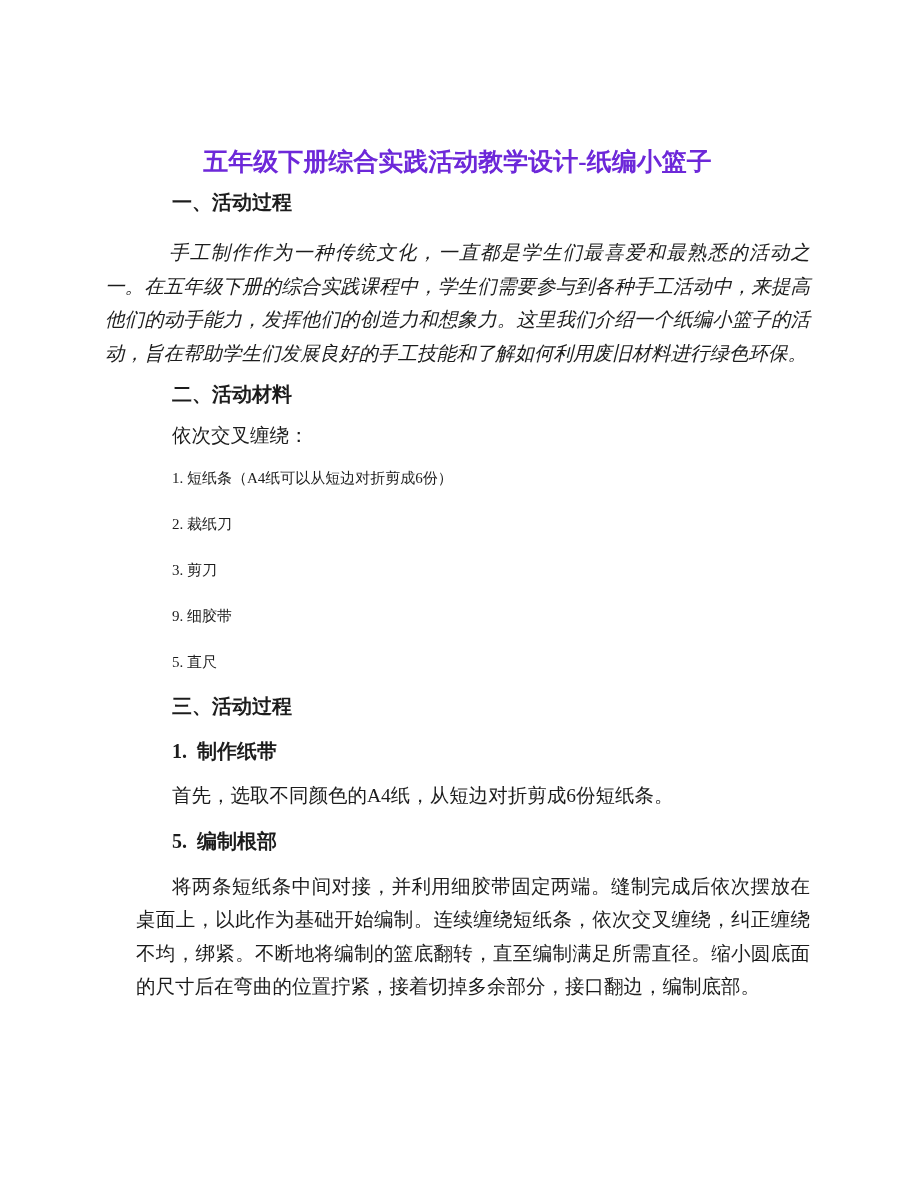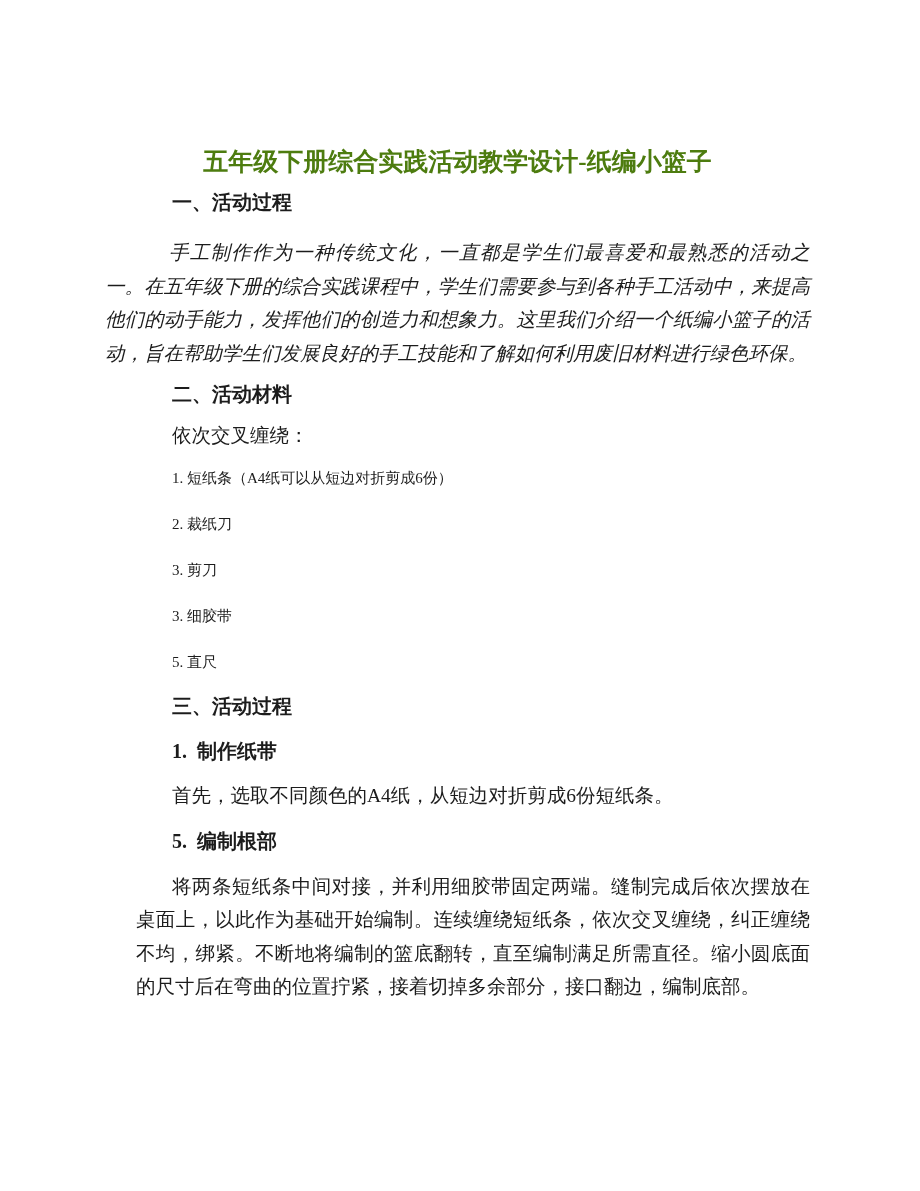--- a/index.html
+++ b/index.html
@@ -73,37 +73,37 @@
     margin: 14px 0 0 31px;
     text-indent: 36px;
   }
   .step-par.long { margin-top: 15px; }
 </style>
 </head>
 <body>
 
 <div class="page">
 
-  <div class="doc-title" style="color: #4d7c0f;">五年级下册综合实践活动教学设计-纸编小篮子</div>
+  <div class="doc-title" style="color: #6d28d9;">五年级下册综合实践活动教学设计-纸编小篮子</div>
 
   <div class="h1 h1-background">一、活动过程</div>
 
   <div class="body-par">手工制作作为一种传统文化，一直都是学生们最喜爱和最熟悉的活动之一。在五年级下册的综合实践课程中，学生们需要参与到各种手工活动中，来提高他们的动手能力，发挥他们的创造力和想象力。这里我们介绍一个纸编小篮子的活动，旨在帮助学生们发展良好的手工技能和了解如何利用废旧材料进行绿色环保。</div>
 
   <div class="h1 h1-materials">二、活动材料</div>
 
   <div class="intro-line">依次交叉缠绕：</div>
 
   <div class="material-item first">1. 短纸条（A4纸可以从短边对折剪成6份）</div>
 
   <div class="material-item">2. 裁纸刀</div>
 
   <div class="material-item">3. 剪刀</div>
 
-  <div class="material-item">3. 细胶带</div>
+  <div class="material-item">9. 细胶带</div>
 
   <div class="material-item">5. 直尺</div>
 
   <div class="h1 h1-process">三、活动过程</div>
 
   <div class="step-heading">1.  制作纸带</div>
 
   <div class="step-par">首先，选取不同颜色的A4纸，从短边对折剪成6份短纸条。</div>
 
   <div class="step-heading second">5.  编制根部</div>

